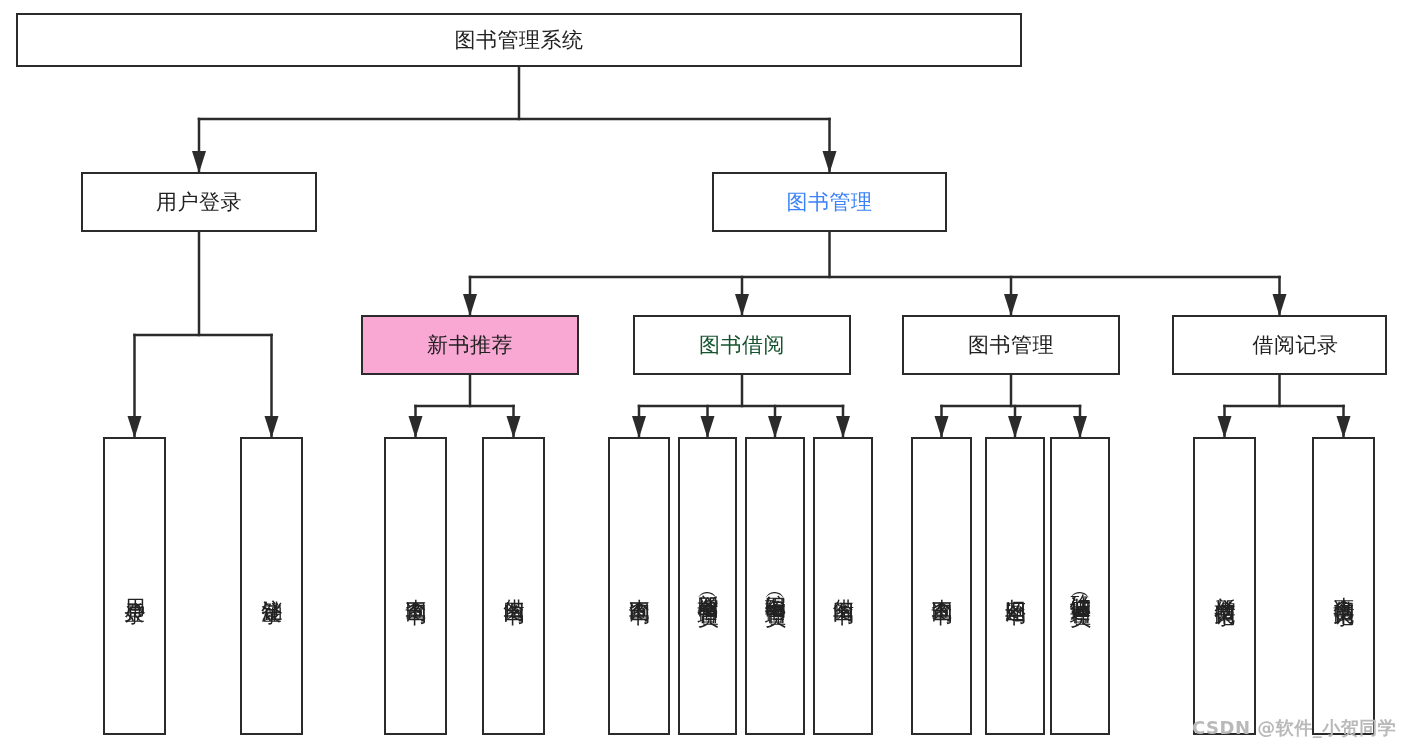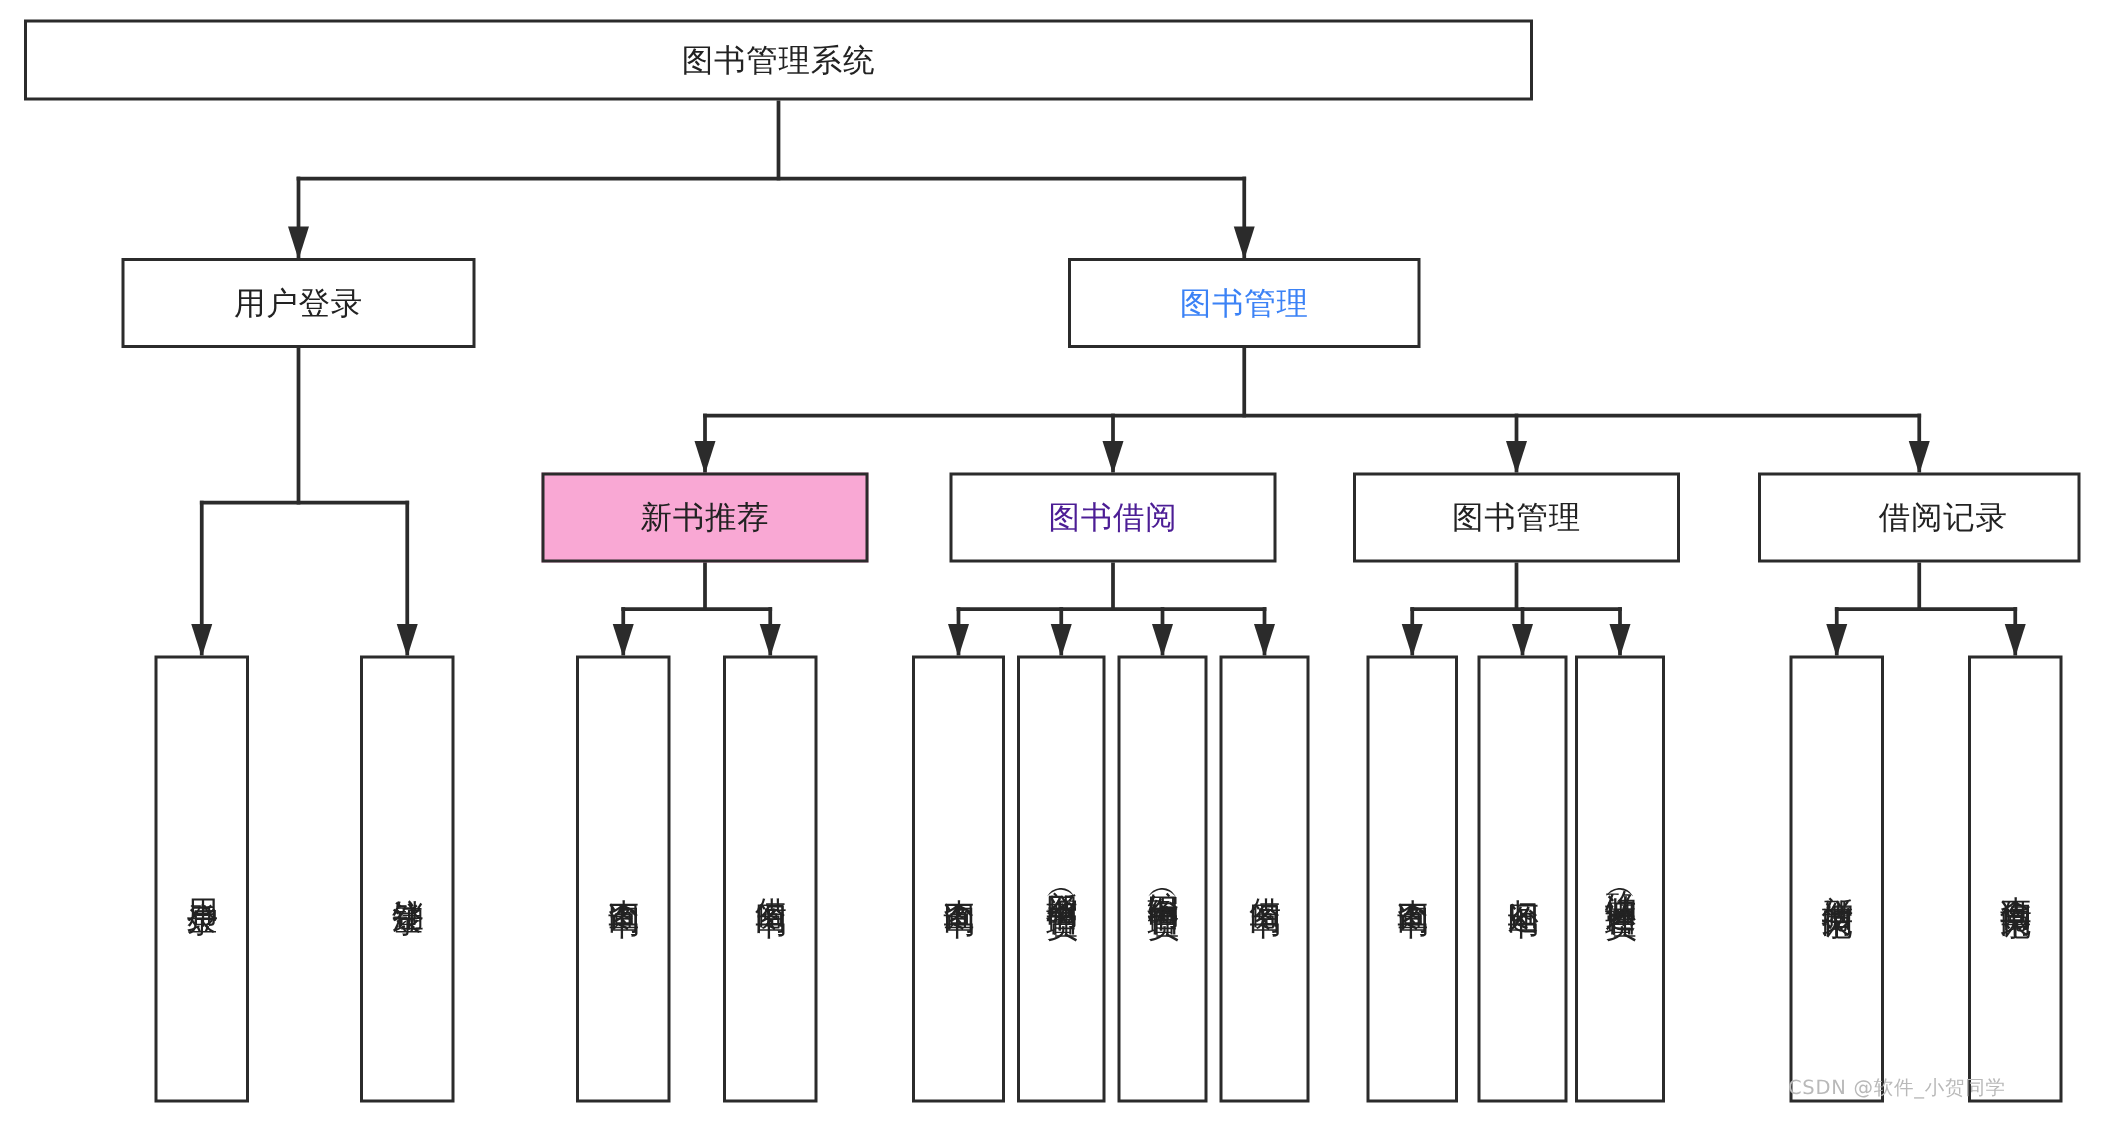--- a/index.html
+++ b/index.html
@@ -50,24 +50,25 @@
   .node.vertical .node-label {
     font-size: 21px;
     writing-mode: vertical-rl;
     text-orientation: upright;
     letter-spacing: 2px;
     line-height: 1.0;
   }
   .watermark {
     position: absolute;
     color: #b9b9b9;
-    font-size: 13px;
+    font-size: 18px;
     letter-spacing: 0.5px;
     white-space: nowrap;
     pointer-events: none;
+    font-weight: bold;
   }
 </style>
 </head>
 <body>
 
 <div id="diagram-root">
   <svg id="edges" viewBox="0 0 1405 747" xmlns="http://www.w3.org/2000/svg">
       <line x1="519" y1="67" x2="519" y2="119" stroke="#2b2b2b" stroke-width="2.5" stroke-linecap="square"></line>
       <line x1="199" y1="119" x2="829.5" y2="119" stroke="#2b2b2b" stroke-width="2.5" stroke-linecap="square"></line>
       <line x1="199" y1="119" x2="199" y2="172" stroke="#2b2b2b" stroke-width="2.5" stroke-linecap="square"></line>
@@ -128,21 +129,21 @@
       <div class="node horizontal" style="left: 81px; top: 172px; width: 236px; height: 60px; border-color: rgb(43, 43, 43); background: rgb(255, 255, 255);">
         <div class="node-label" style="color: rgb(34, 34, 34);">用户登录</div>
       </div>
       <div class="node horizontal" style="left: 712px; top: 172px; width: 235px; height: 60px; border-color: rgb(43, 43, 43); background: rgb(255, 255, 255);">
         <div class="node-label" style="color: #3b82f6;">图书管理</div>
       </div>
       <div class="node horizontal" style="left: 361px; top: 315px; width: 218px; height: 60px; border-color: rgb(43, 43, 43); background: #f9a8d4;">
         <div class="node-label" style="color: rgb(34, 34, 34);">新书推荐</div>
       </div>
       <div class="node horizontal" style="left: 633px; top: 315px; width: 218px; height: 60px; border-color: rgb(43, 43, 43); background: rgb(255, 255, 255);">
-        <div class="node-label" style="color: #4c1d95; text-align: center;">图书借阅</div>
+        <div class="node-label" style="color: #14532d; text-align: center;">图书借阅</div>
       </div>
       <div class="node horizontal" style="left: 902px; top: 315px; width: 218px; height: 60px; border-color: rgb(43, 43, 43); background: rgb(255, 255, 255);">
         <div class="node-label" style="color: rgb(34, 34, 34);">图书管理</div>
       </div>
       <div class="node horizontal" style="left: 1172px; top: 315px; width: 215px; height: 60px; border-color: rgb(43, 43, 43); background: rgb(255, 255, 255); padding-left: 32px;">
         <div class="node-label" style="color: rgb(34, 34, 34);">借阅记录</div>
       </div>
       <div class="node vertical" style="left: 103px; top: 437px; width: 63px; height: 298px; border-color: rgb(43, 43, 43); background: rgb(255, 255, 255);">
         <div class="node-label" style="color: rgb(34, 34, 34);">用户登录</div>
       </div>

